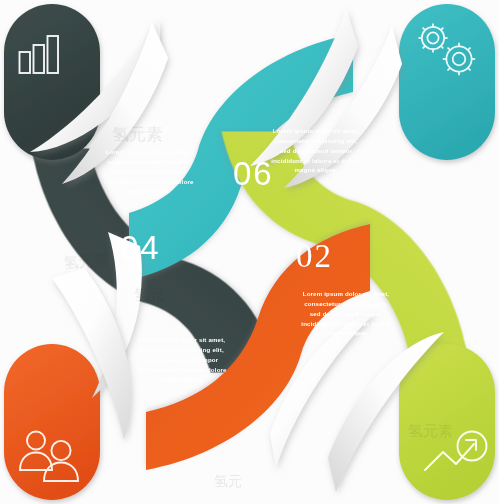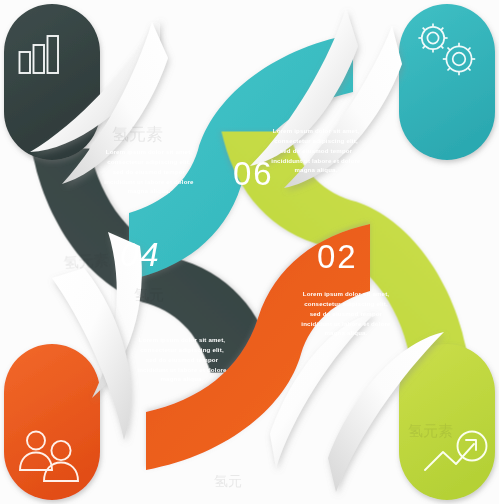--- a/index.html
+++ b/index.html
@@ -267,21 +267,21 @@
       <text x="64" y="268" font-family="DejaVu Sans, sans-serif" font-size="15" fill="#202020" transform="rotate(-4 64 268)">氢元素</text>
       <text x="134" y="300" font-family="DejaVu Sans, sans-serif" font-size="15" fill="#202020">氢元</text>
       <text x="408" y="436" font-family="DejaVu Sans, sans-serif" font-size="15" fill="#202020">氢元素</text>
       <text x="214" y="486" font-family="DejaVu Sans, sans-serif" font-size="14" fill="#202020">氢元</text>
     </g>
   </svg>
 
   <div class="seg-num" style="left:233px;top:157px;">06</div>
   <div class="seg-body" style="left:270px;top:126px;">Lorem ipsum dolor sit amet, consectetur adipiscing elit, sed do eiusmod tempor incididunt ut labore et dolore magna aliqua.</div>
 
-  <div class="seg-num" style="left:317px;top:240px;">02</div>
+  <div class="seg-num" style="left:296px;top:240px;font-family:Liberation Serif, serif;">02</div>
   <div class="seg-body" style="left:300px;top:289px;">Lorem ipsum dolor sit amet, consectetur adipiscing elit, sed do eiusmod tempor incididunt ut labore et dolore magna aliqua.</div>
 
   <div class="seg-body" style="left:136px;top:335px;">Lorem ipsum dolor sit amet, consectetur adipiscing elit, sed do eiusmod tempor incididunt ut labore et dolore magna aliqua.</div>
 
-  <div class="seg-num" style="left:120px;top:238px;font-style:italic;">04</div>
+  <div class="seg-num" style="left:120px;top:231px;">04</div>
   <div class="seg-body" style="left:103px;top:147px;">Lorem ipsum dolor sit amet, consectetur adipiscing elit, sed do eiusmod tempor incididunt ut labore et dolore magna aliqua.</div>
 
 </div>
 
 </body></html>

